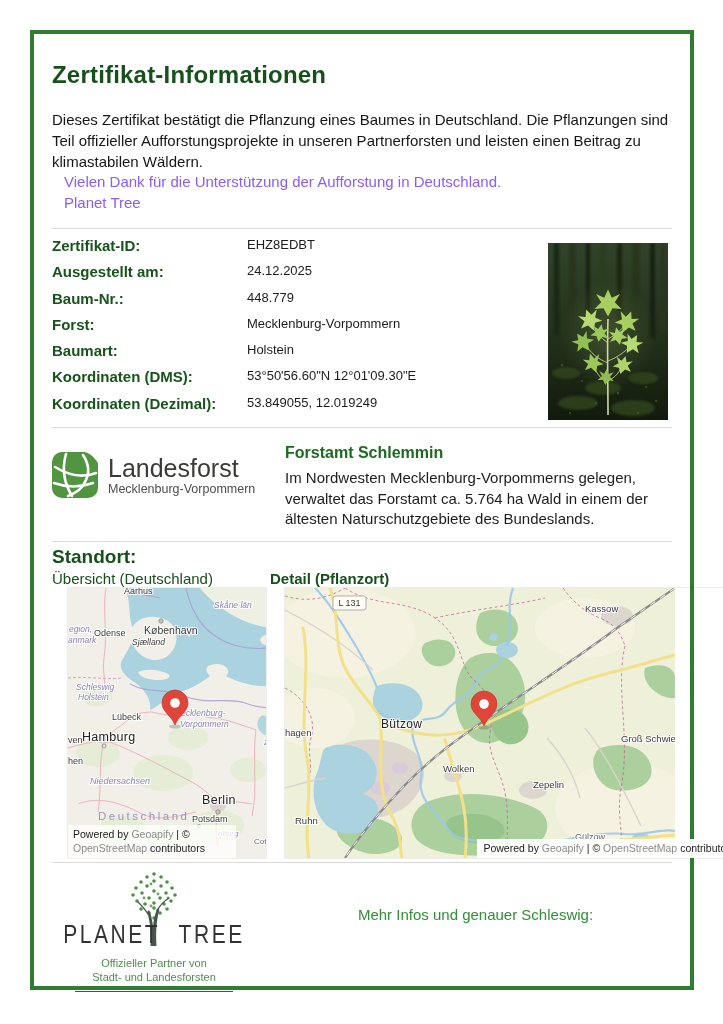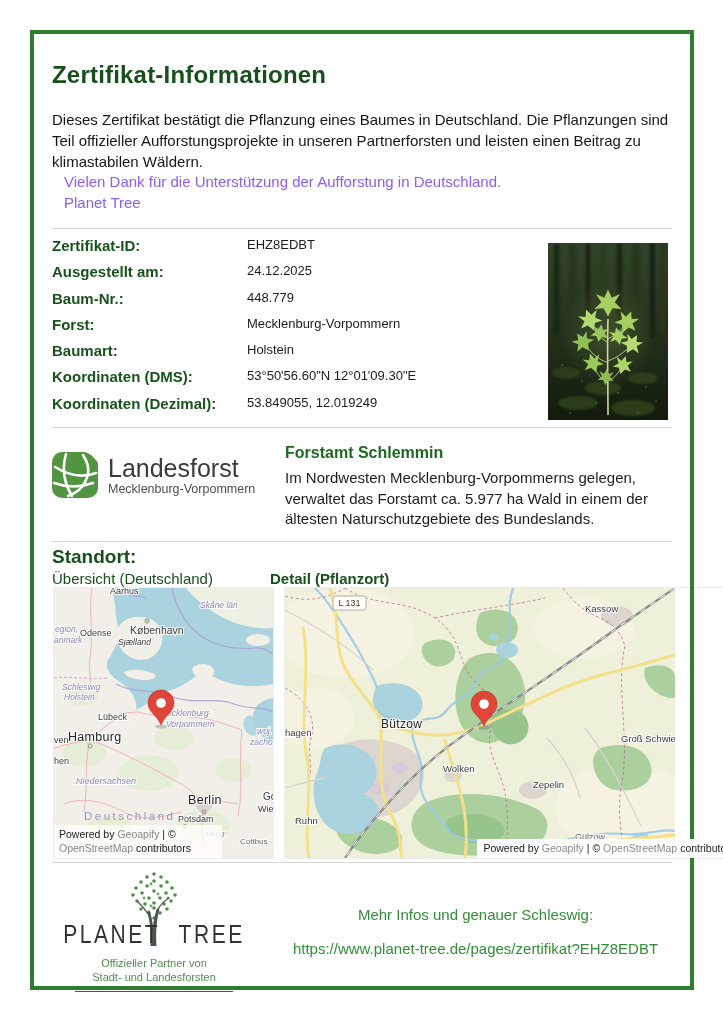--- a/index.html
+++ b/index.html
@@ -22,21 +22,21 @@
   .lf-name{font-size:25px;font-weight:normal;color:#3a3a39;line-height:26px;}
   .lf-sub{font-size:12.5px;color:#4c4c4b;margin-top:1px;}
   .forstamt{left:251px;top:410px;width:385px;}
   .fa-title{font-size:16px;font-weight:bold;color:#1c6a20;margin-bottom:6px;}
   .fa-desc{font-size:15px;line-height:20.5px;color:#1d1d1d;}
   
   .loc-head{left:18px;top:512px;font-size:19px;font-weight:bold;color:#17501b;}
   .map-sub1{left:18px;top:536px;font-size:15px;font-weight:normal;color:#17501b;}
   .map-sub2{left:236px;top:536px;font-size:15px;font-weight:bold;color:#17501b;}
   .map-box{top:554px;height:270px;overflow:hidden;outline:1px solid rgba(0,0,0,.07);}
-  .map1{left:20px;width:219px;}
+  .map1{left:34px;width:198px;}
   .map2{left:251px;width:456px;}
   .attrib{position:absolute;font-size:10.5px;color:#222;background:rgba(255,255,255,.75);line-height:14px;}
   .attrib .gray{color:#8a8a8a;}
   .attrib1{left:0;bottom:0;padding:2px 5px 3px 5px;width:158px;}
   .attrib2{right:0;bottom:0;padding:2px 6px 3px 6px;background:rgba(255,255,255,.95);white-space:nowrap;}
   
   text{font-family:"Liberation Sans",sans-serif;}
   .mt{paint-order:stroke;stroke:rgba(255,255,255,.85);stroke-width:2.2px;fill:#3c3c3c;font-size:9px;}
   .mt-sm{font-size:8.5px;}
   .mt-city{font-size:12.5px;fill:#222;letter-spacing:.3px;}
@@ -183,21 +183,21 @@
       <path d="M33,0 L46,0 L46,11 C42,5 38,1.5 33,0 Z" fill="#ffffff"></path>
     </svg>
     <div>
       <div class="lf-name">Landesforst</div>
       <div class="lf-sub">Mecklenburg-Vorpommern</div>
     </div>
   </div>
 
   <div class="abs forstamt">
     <div class="fa-title">Forstamt Schlemmin</div>
-    <div class="fa-desc">Im Nordwesten Mecklenburg-Vorpommerns gelegen, verwaltet das Forstamt ca. 5.977 ha Wald in einem der ältesten Naturschutzgebiete des Bundeslands.</div>
+    <div class="fa-desc">Im Nordwesten Mecklenburg-Vorpommerns gelegen, verwaltet das Forstamt ca. 5.764 ha Wald in einem der ältesten Naturschutzgebiete des Bundeslands.</div>
   </div>
 
   <div class="abs divider d3"></div>
 
   <div class="abs loc-head">Standort:</div>
   <div class="abs map-sub1">Übersicht (Deutschland)</div>
   <div class="abs map-sub2">Detail (Pflanzort)</div>
 
   <div class="abs map-box map1">
     <svg width="219" height="270" viewBox="0 0 219 270">
@@ -446,16 +446,15 @@
       <div class="pt-sub">
         <div>Offizieller Partner von</div>
         <div>Stadt- und Landesforsten</div>
       </div>
       <div class="pt-line"></div>
     </div>
   </div>
 
   <div class="abs footer-right">
     <div class="more-info">Mehr Infos und genauer Schleswig:</div>
-    <a class="cert-link" href="#">https://www.planet-tree.de/pages/zertifikat?EHZ8EDBT</a>
   </div>
 
 </div>
 
 </body></html>

